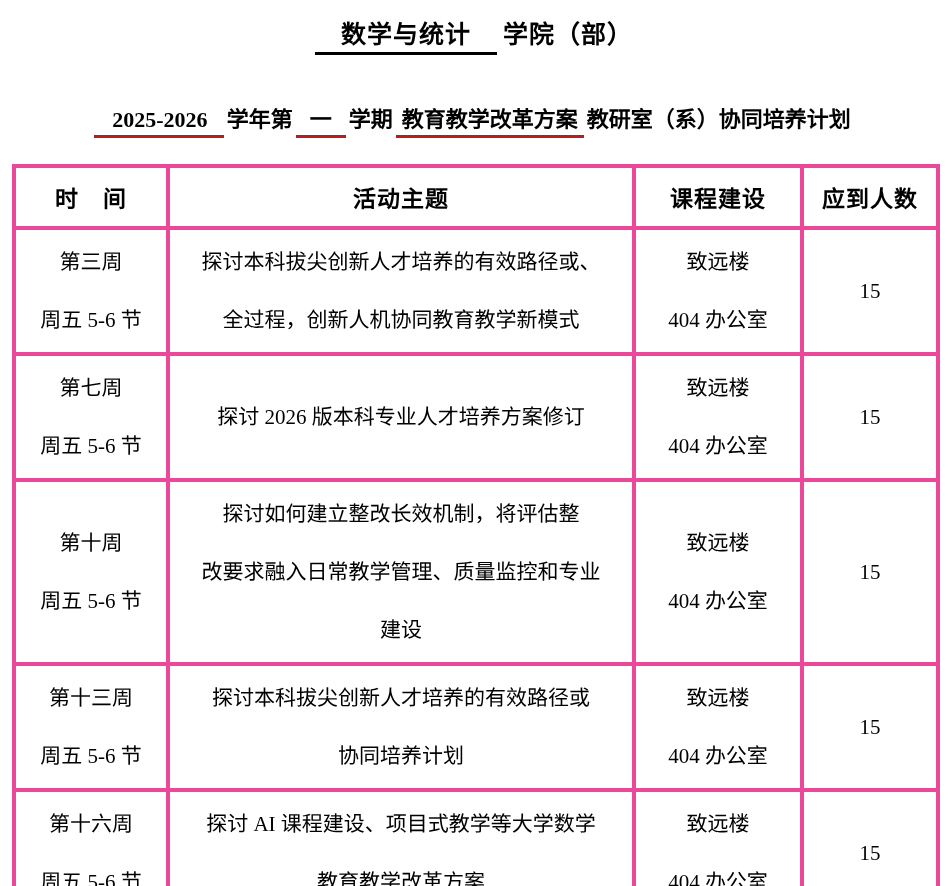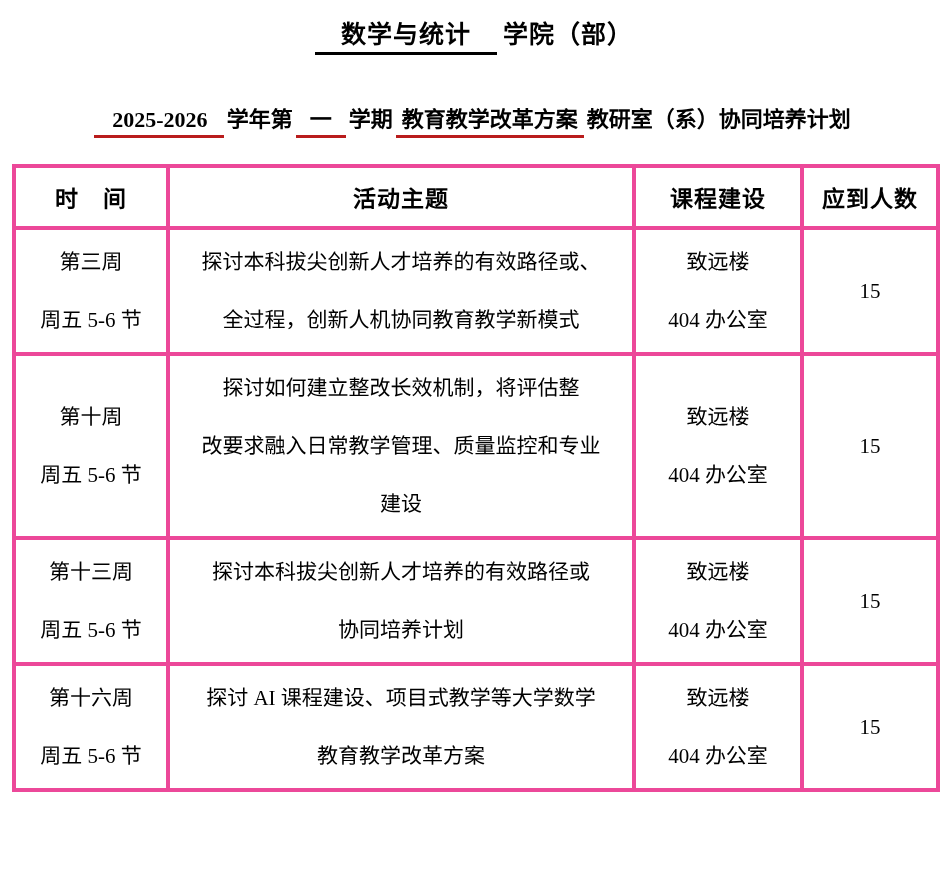--- a/index.html
+++ b/index.html
@@ -134,20 +134,44 @@
         </td>
         <td>
           <div class="cell-inner">
             <div class="line">15</div>
           </div>
         </td>
       </tr>
       <tr>
         <td>
           <div class="cell-inner">
+            <div class="line">第七周</div>
+            <div class="line">周五 5-6 节</div>
+          </div>
+        </td>
+        <td>
+          <div class="cell-inner">
+            <div class="line">探讨 2026 版本科专业人才培养方案修订</div>
+          </div>
+        </td>
+        <td>
+          <div class="cell-inner">
+            <div class="line">致远楼</div>
+            <div class="line">404 办公室</div>
+          </div>
+        </td>
+        <td>
+          <div class="cell-inner">
+            <div class="line">15</div>
+          </div>
+        </td>
+      </tr>
+      <tr>
+        <td>
+          <div class="cell-inner">
             <div class="line">第十周</div>
             <div class="line">周五 5-6 节</div>
           </div>
         </td>
         <td>
           <div class="cell-inner">
             <div class="line">探讨如何建立整改长效机制，将评估整</div>
             <div class="line">改要求融入日常教学管理、质量监控和专业</div>
             <div class="line">建设</div>
           </div>

